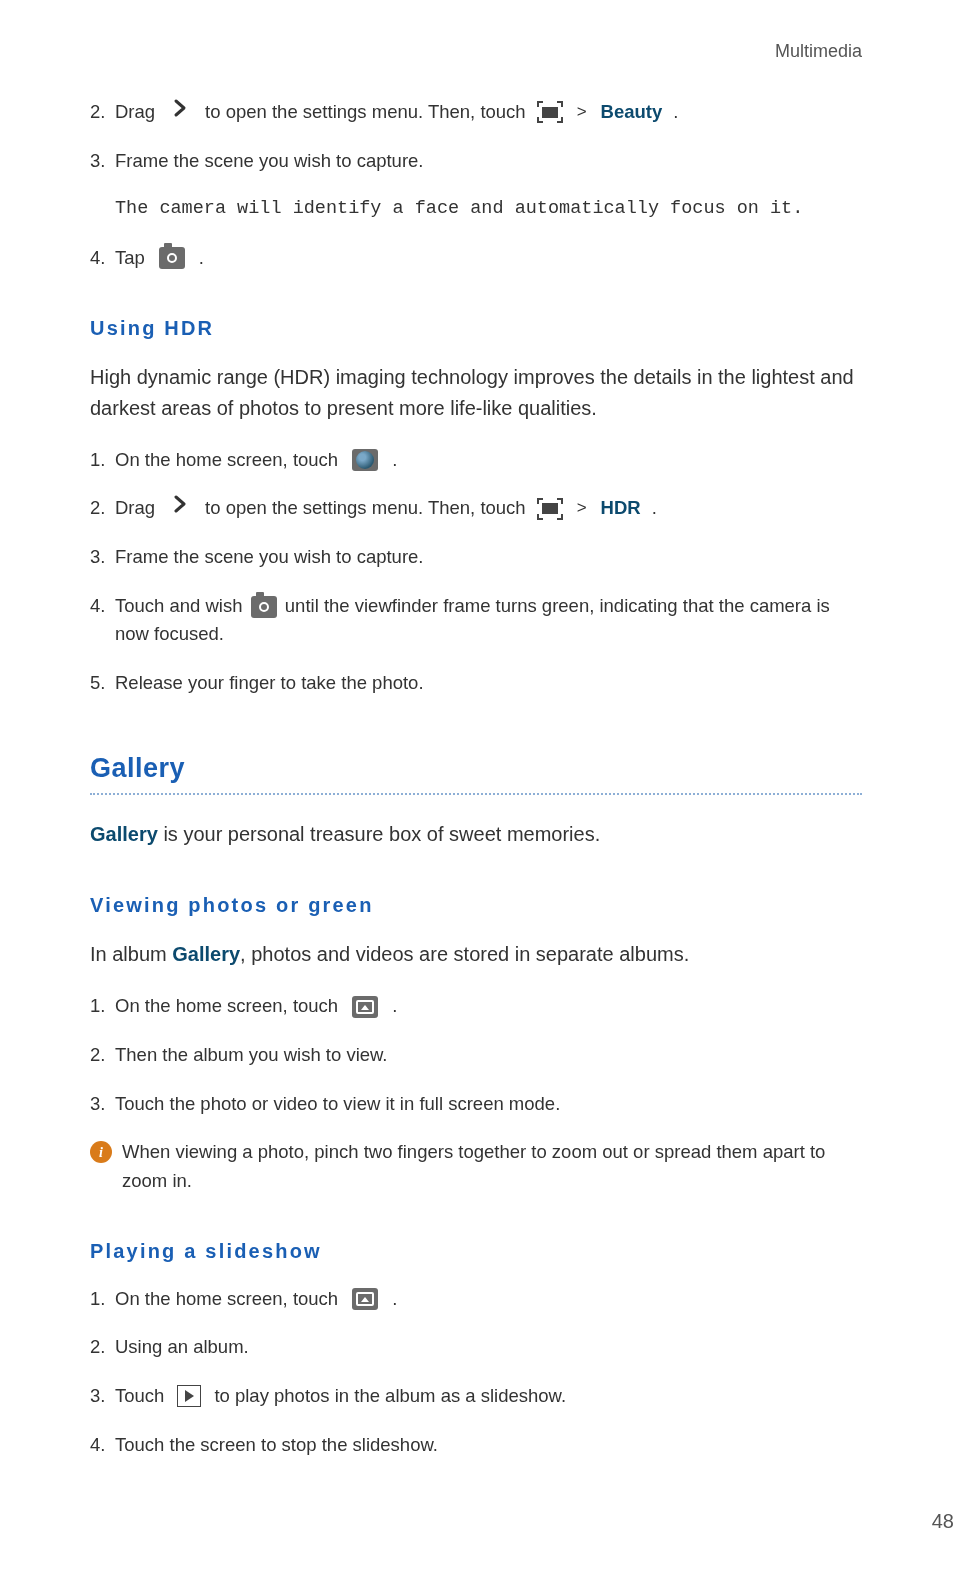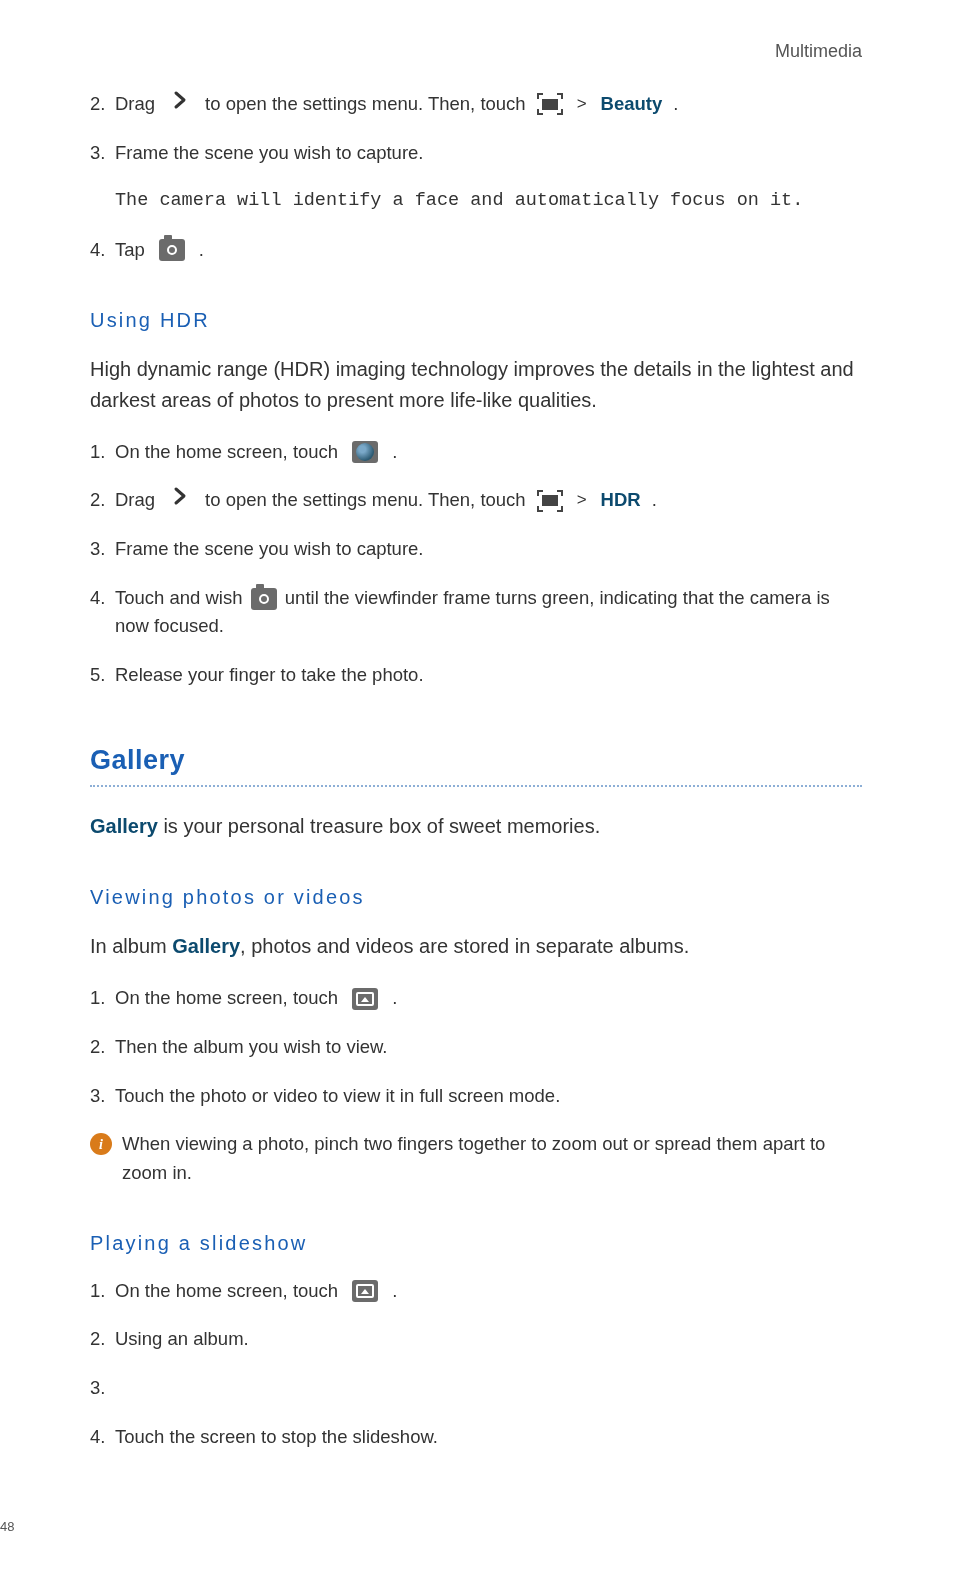--- a/index.html
+++ b/index.html
@@ -11,30 +11,30 @@
       color: #333;
       position: relative;
       padding: 38px 92px 0 90px;
       font-size: 18.5px;
       line-height: 1.55;
     }
     .header-title {
       text-align: right;
       color: #555;
       font-size: 18px;
-      margin-bottom: 24px;
+      margin-bottom: 32px;
     }
     .step { margin: 0 0 20px 0; display: flex; align-items: flex-start; flex-wrap: wrap; }
     .step .num { width: 25px; flex-shrink: 0; }
     .step .body { flex: 1; }
     .step .inline-body { display: flex; align-items: center; flex-wrap: wrap; gap: 11px; }
     .indent { margin-left: 25px; margin-top: 8px; margin-bottom: 20px; font-family: Liberation Mono, monospace; }
     .h3 {
       color: #1a5fb4;
-      font-weight: normal;
+      font-weight: bold;
       font-size: 20px;
       letter-spacing: 2.2px;
       margin: 40px 0 18px 0;
     }
     .para { margin: 0 0 22px 0; font-size: 20px; color: #333; }
     .h1 {
       color: #1a5fb4;
       font-weight: bold;
       font-size: 27px;
       letter-spacing: 0.5px;
@@ -95,21 +95,21 @@
     .icon-play-tri {
       width:0; height:0; border-top:6px solid transparent; border-bottom:6px solid transparent; border-left:9px solid #444;
     }
     .tip-row { display:flex; align-items:flex-start; margin: 4px 0 22px 0; }
     .tip-icon {
       width:22px; height:22px; border-radius:50%; background:#d97b1a; color:#fff;
       display:flex; align-items:center; justify-content:center; font-style:italic; font-weight:bold; font-family:Georgia,serif;
       font-size:14px; margin-right:10px; margin-top:3px; flex-shrink:0;
     }
     .tip-text { flex:1; }
-    .page-num { position:absolute; bottom: 40px; left:0; right:0; text-align:left; color:#555; font-size:13px; }
+    .page-num { position:absolute; bottom: 40px; left:0; right:0; text-align:right; color:#555; font-size:20px; }
     .gt { margin: 0 3px; font-size: 17px; }
     .lens-icon {
       width:18px; height:18px; border-radius:50%; background: radial-gradient(circle at 35% 35%, #7aa8c8 20%, #2c5a72 70%);
       display:inline-block;
     }
   </style>
 </head>
 <body>
 
 <div class="header-title">Multimedia</div>
@@ -211,21 +211,21 @@
   <span class="num">5.</span>
   <span class="body">Release your finger to take the photo.</span>
 </div>
 
 <div class="h1">Gallery</div>
 <hr class="dotted">
 <div class="para">
   <span class="bold">Gallery</span><span> is your personal treasure box of sweet memories.</span>
 </div>
 
-<div class="h3">Viewing  photos  or  videos</div>
+<div class="h3">Viewing  photos  or  green</div>
 <div class="para">
   <span>In album </span><span class="bold">Gallery</span><span>, photos and videos are stored in separate albums.</span>
 </div>
 
 <div class="step">
   <span class="num">1.</span>
   <span class="inline-body">
     <span>On the home screen, touch</span>
     <span class="icon-box">
         <span class="icon-gallery-inner"></span>
@@ -262,20 +262,27 @@
   </span>
 </div>
 
 <div class="step">
   <span class="num">2.</span>
   <span class="body">Using an album.</span>
 </div>
 
 <div class="step">
   <span class="num">3.</span>
+  <span class="inline-body">
+    <span>Touch</span>
+    <span class="icon-play-box">
+        <span class="icon-play-tri"></span>
+      </span>
+    <span>to play photos in the album as a slideshow.</span>
+  </span>
 </div>
 
 <div class="step">
   <span class="num">4.</span>
   <span class="body">Touch the screen to stop the slideshow.</span>
 </div>
 
 <div class="page-num">48</div>
 
 </body></html>

